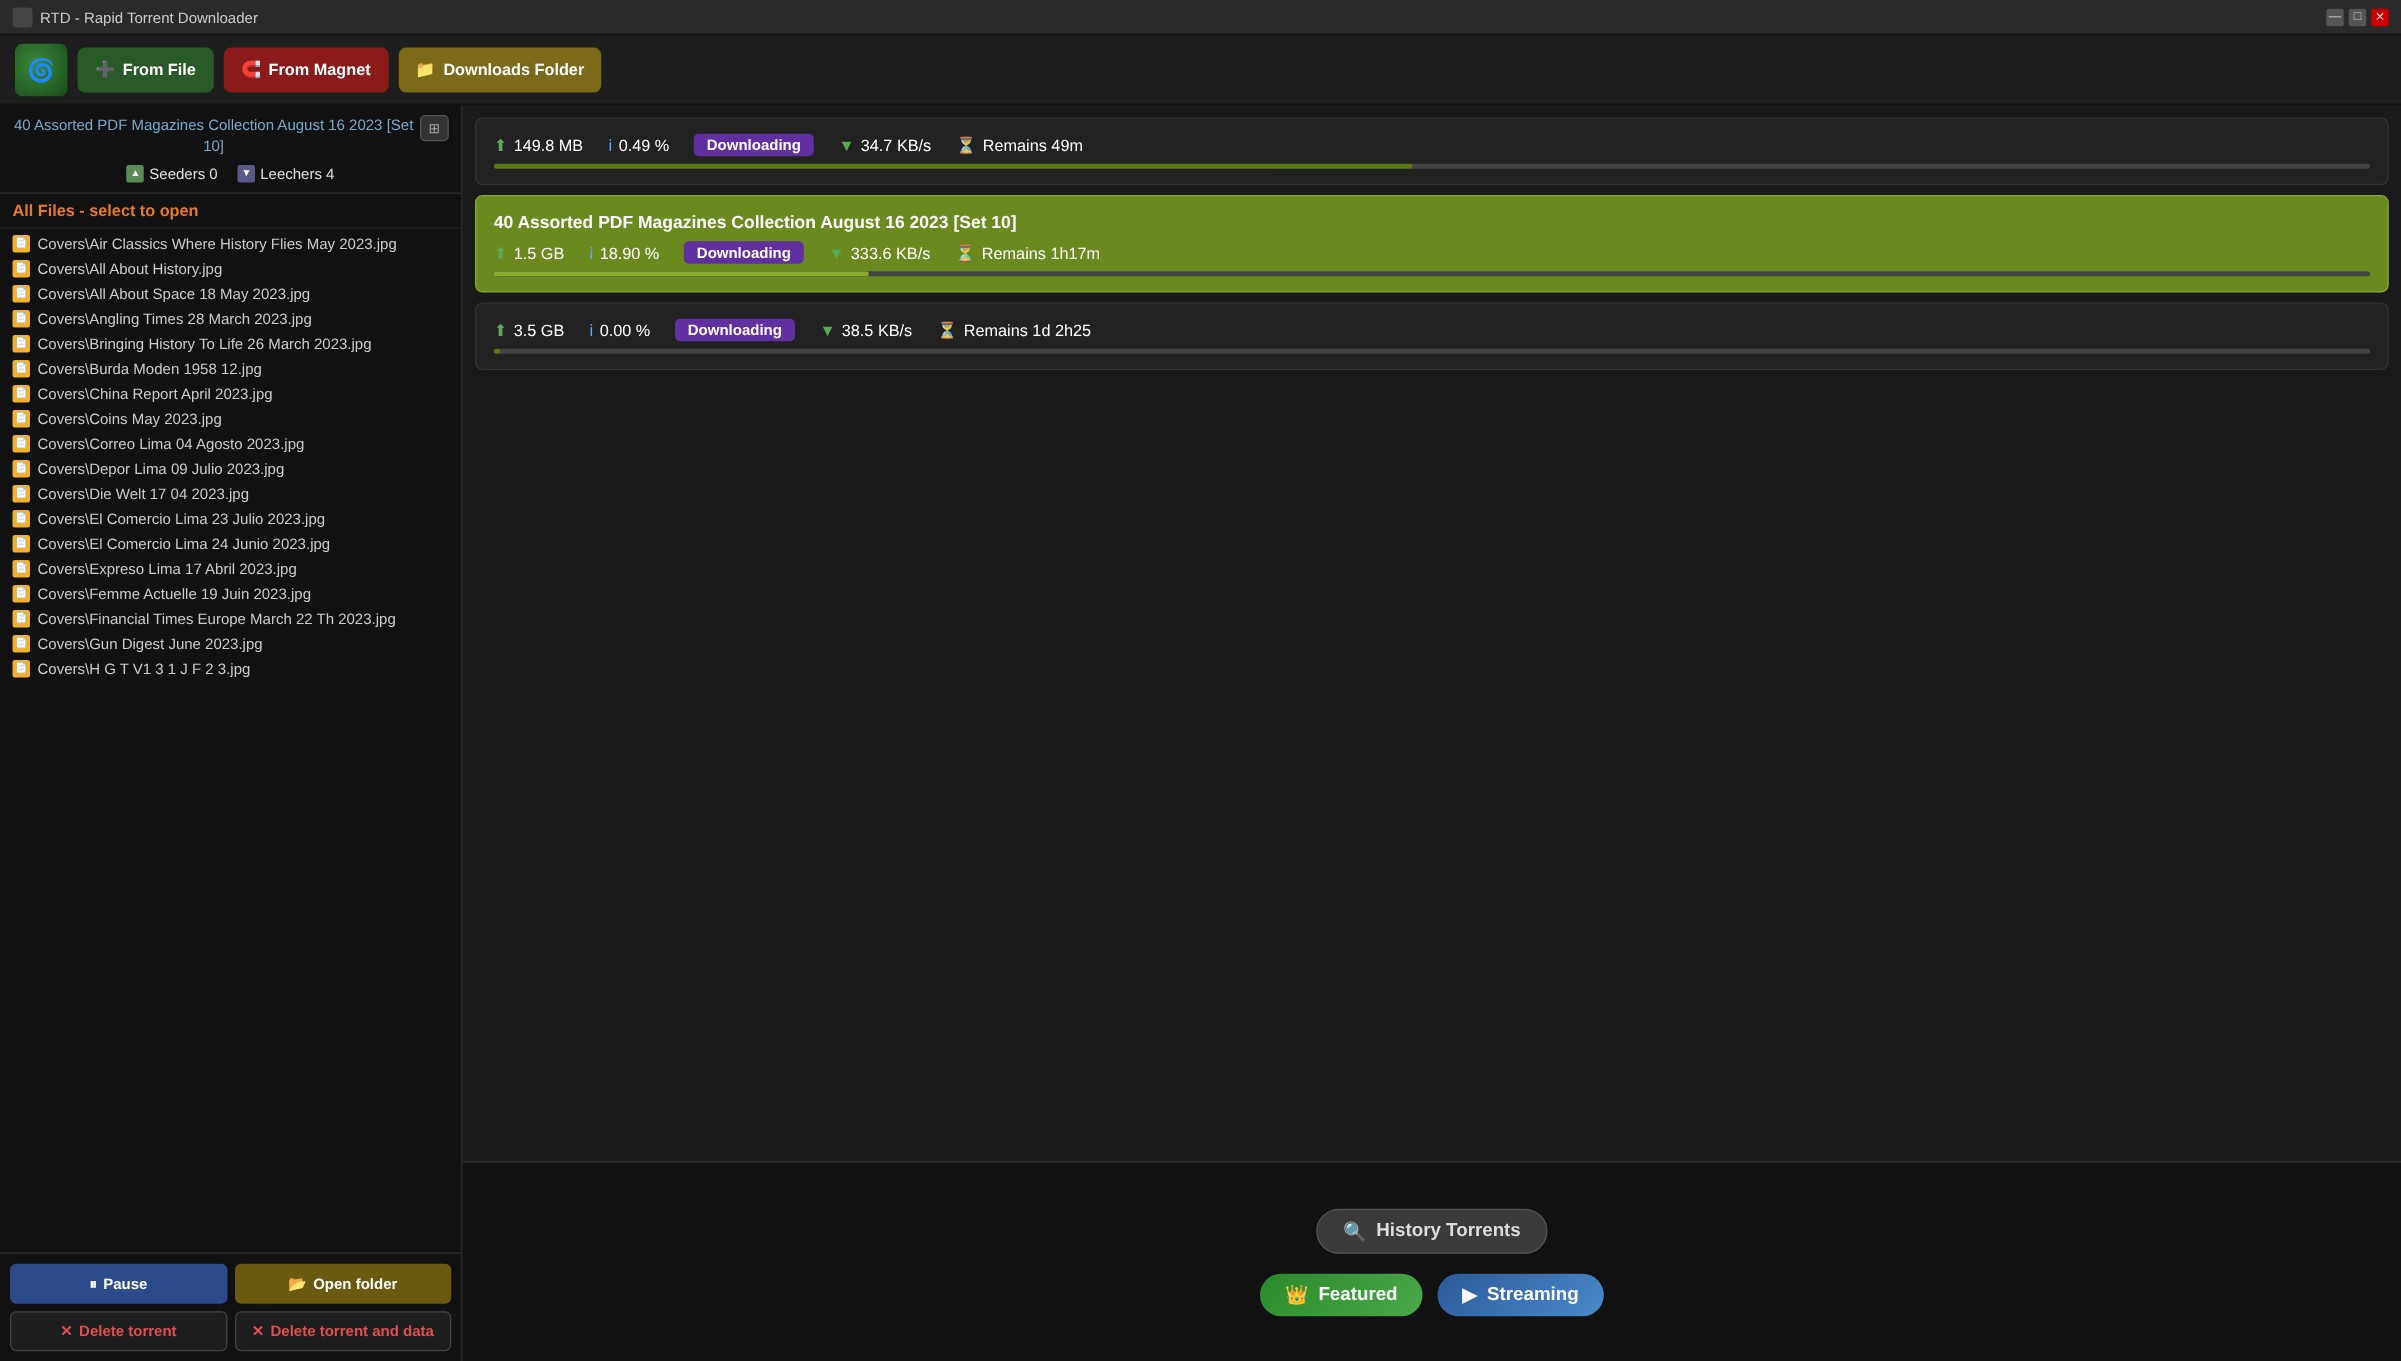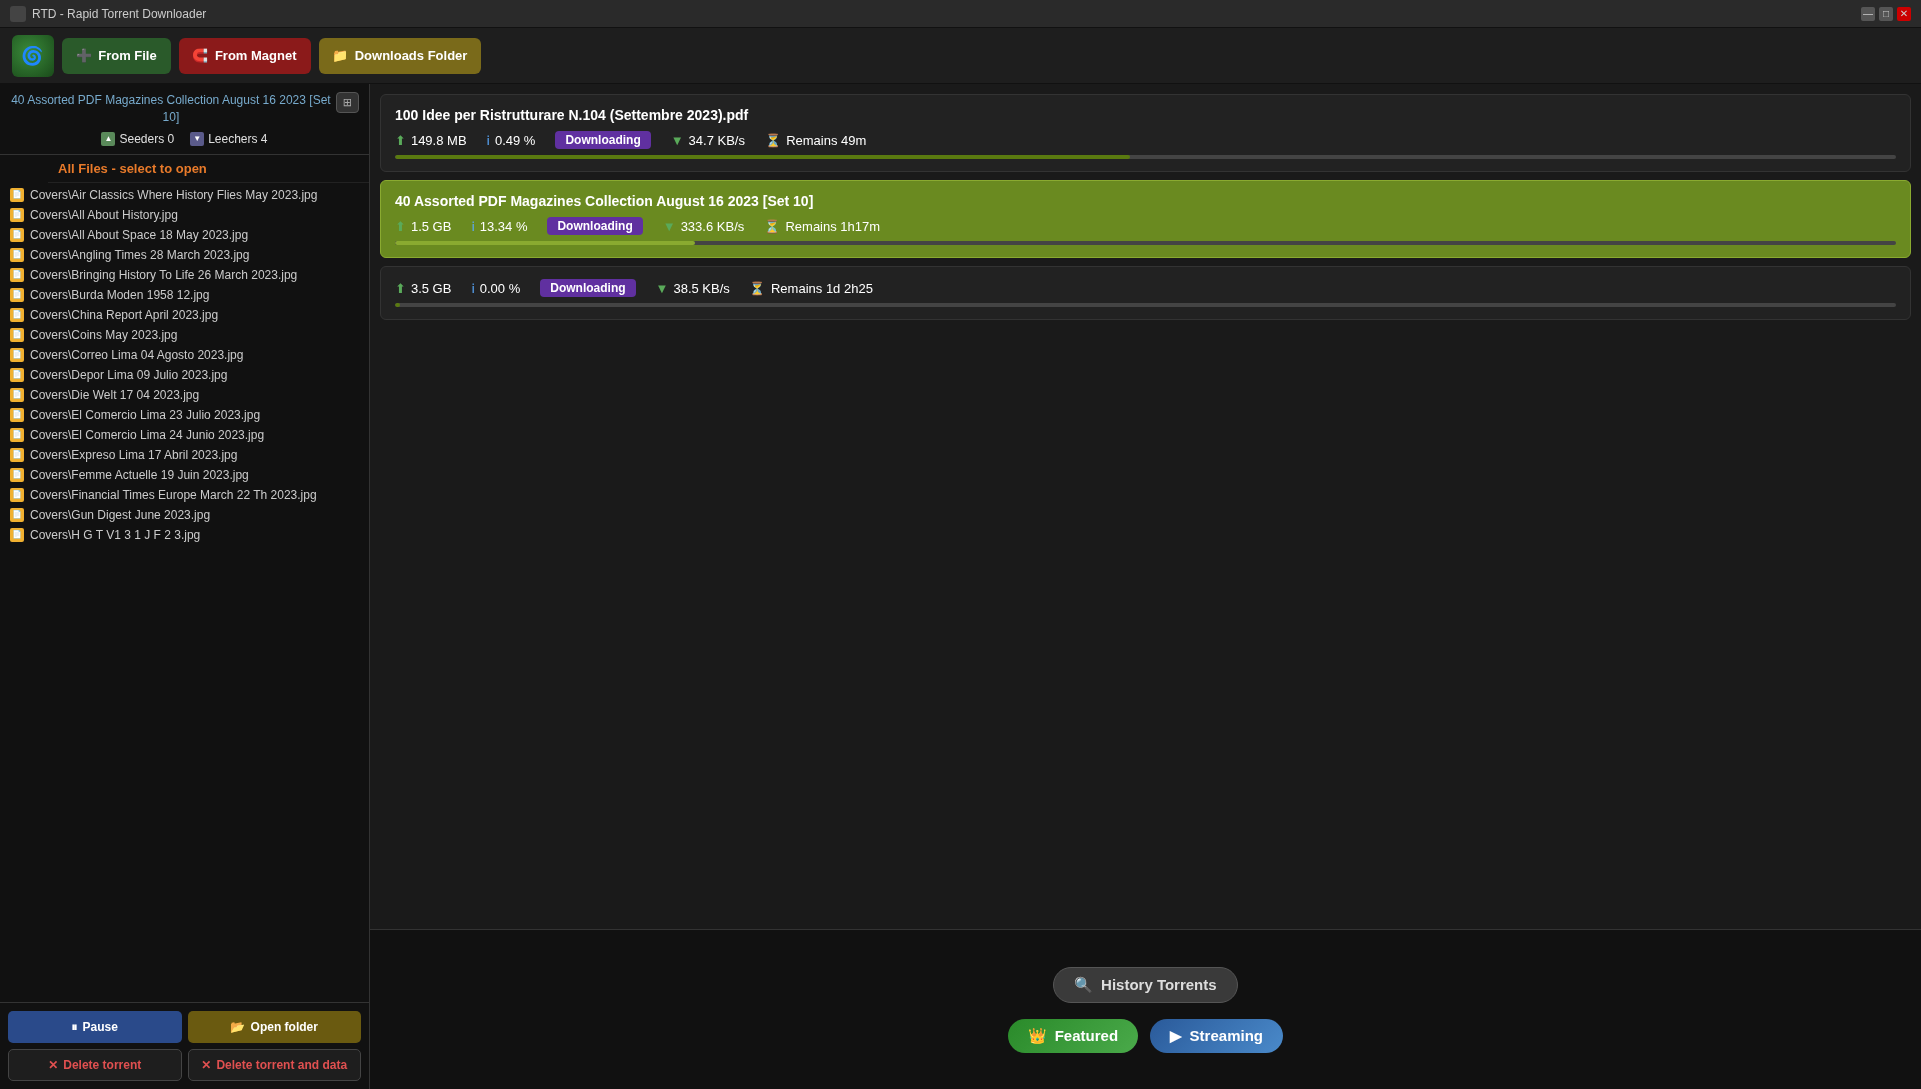--- a/index.html
+++ b/index.html
@@ -133,21 +133,20 @@
       display: flex; align-items: center; justify-content: center;
       font-size: 8px;
       color: white;
     }
     #sidebar-files-label {
       color: #e87a2a;
       font-size: 13px;
       font-weight: bold;
       padding: 6px 10px;
       border-bottom: 1px solid #222;
-      margin-left: 48px;
     }
     #sidebar-files {
       flex: 1;
       overflow-y: auto;
       padding: 2px 0;
     }
     #sidebar-files::-webkit-scrollbar { width: 6px; }
     #sidebar-files::-webkit-scrollbar-track { background: #111; }
     #sidebar-files::-webkit-scrollbar-thumb { background: #444; border-radius: 3px; }
     .file-item {
@@ -473,21 +472,20 @@
           <span>✕</span>
           <span>Delete torrent and data</span>
         </button>
       </div>
     </div>
   </div>
 
   <div class="content-and-bottom">
     <div id="content">
         <div class="torrent-card">
-    <div class="torrent-name">100 Idee per Ristrutturare N.104 (Settembre 2023).pdf</div>
     <div class="torrent-stats">
       <div class="stat-block">
         <span class="size-icon">⬆</span>
         <span class="stat-val">149.8 MB</span>
       </div>
       <div class="stat-block">
         <span class="info-icon">ℹ</span>
         <span class="stat-val">0.49 %</span>
       </div>
       <span class="status-badge">Downloading</span>
@@ -506,21 +504,21 @@
   </div>
         <div class="torrent-card active">
     <div class="torrent-name">40 Assorted PDF Magazines Collection August 16 2023 [Set 10]</div>
     <div class="torrent-stats">
       <div class="stat-block">
         <span class="size-icon">⬆</span>
         <span class="stat-val">1.5 GB</span>
       </div>
       <div class="stat-block">
         <span class="info-icon">ℹ</span>
-        <span class="stat-val">13.34 %</span>
+        <span class="stat-val">18.90 %</span>
       </div>
       <span class="status-badge">Downloading</span>
       <div class="stat-block">
         <span class="speed-icon">▼</span>
         <span class="stat-val">333.6 KB/s</span>
       </div>
       <div class="stat-block">
         <span class="time-icon">⏳</span>
         <span class="stat-val">Remains 1h17m</span>
       </div>

